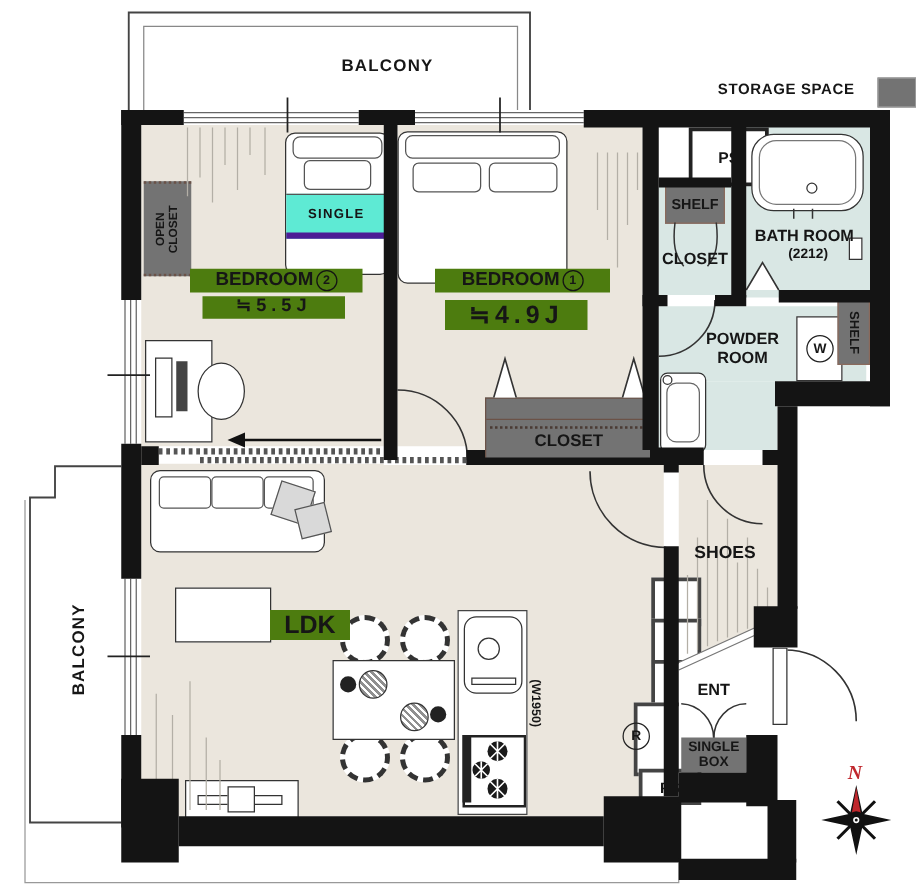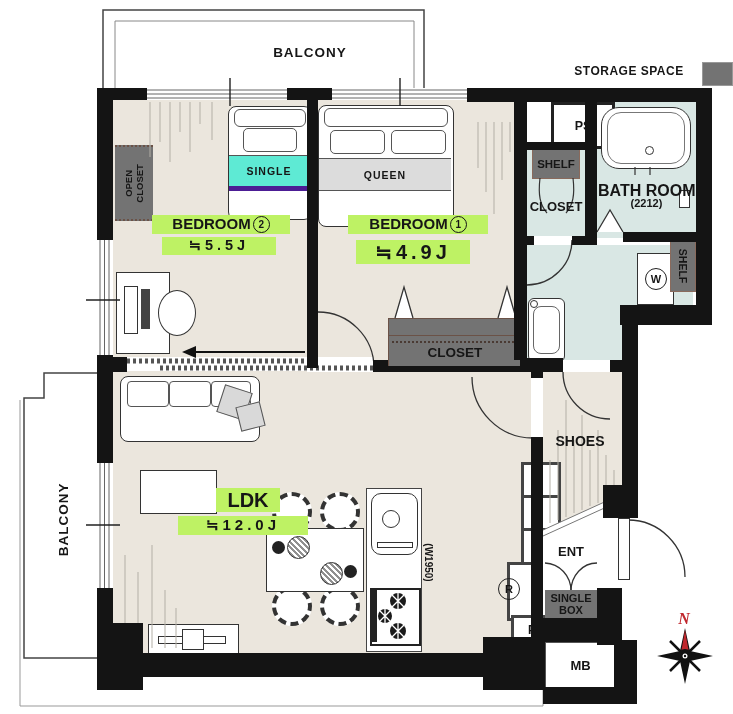--- a/index.html
+++ b/index.html
@@ -6,21 +6,21 @@
   #plan{position:relative;width:733px;height:714px;background:#fff;overflow:hidden;color:#161616;}
   .a{position:absolute;}
   .floor{position:absolute;background:#ebe6dd;z-index:1;}
   .wet{background:#d9e7e4;}
   .fur{position:absolute;z-index:2;}
   .svgov{position:absolute;left:0;top:0;z-index:3;}
   .wall{position:absolute;background:#141414;z-index:4;}
   .z4{z-index:4;}
   .t{position:absolute;font-weight:bold;color:#161616;white-space:nowrap;line-height:1.1;z-index:5;}
   .c{text-align:center;}
-  .chip{background:#bef264;padding:1px 3px;}
+  .chip{background:#4d7c0f;padding:1px 3px;}
   .circ{display:inline-flex;width:15px;height:15px;border:1.5px solid #141414;border-radius:50%;align-items:center;justify-content:center;font-size:10px;font-weight:bold;flex:none;}
   .brown{background:#737373;}
   .white-box{position:absolute;background:#fff;border:3px solid #14b8a6;margin-left:24px;}
 </style>
 </head>
 <body>
 
 <div id="plan">
 
   <div class="floor" style="left:113px;top:100px;width:194px;height:272px"></div>
@@ -48,23 +48,20 @@
   <div class="fur" style="left:234px;top:109px;width:70px;height:16px;background:#fff;border:1px solid #555;border-radius:6px"></div>
   <div class="fur" style="left:243px;top:128px;width:52px;height:22px;background:#fff;border:1px solid #555;border-radius:5px"></div>
   <div class="fur" style="left:229px;top:155px;width:80px;height:30px;background:#5eead4;border-top:1px solid #555;border-bottom:5px solid #4c1d95;display:flex;align-items:center;justify-content:center">
     <span class="c" style="font-size:10.5px;font-weight:bold;letter-spacing:1px">SINGLE</span>
   </div>
 
   <div class="fur" style="left:318px;top:105px;width:134px;height:120px;background:#fff;border:1.5px solid #333;border-radius:8px"></div>
   <div class="fur" style="left:324px;top:108px;width:122px;height:17px;background:#fff;border:1px solid #555;border-radius:6px"></div>
   <div class="fur" style="left:330px;top:130px;width:53px;height:22px;background:#fff;border:1px solid #555;border-radius:5px"></div>
   <div class="fur" style="left:391px;top:130px;width:53px;height:22px;background:#fff;border:1px solid #555;border-radius:5px"></div>
-  <div class="fur" style="left:319px;top:158px;width:132px;height:31px;background:#dcdcdc;border-top:1px solid #555;border-bottom:1px solid #555;display:flex;align-items:center;justify-content:center">
-    <span class="c" style="font-size:10.5px;font-weight:bold;letter-spacing:1px">QUEEN</span>
-  </div>
 
   <div class="fur brown" style="left:388px;top:318px;width:132px;height:49px;border:1px solid #6b5247">
     <div style="position:absolute;left:0;top:16px;width:100%;border-top:1px solid #6b5247"></div>
     <div style="position:absolute;left:3px;top:22px;width:126px;border-top:2px dotted #4a3a33"></div>
     <div class="c" style="position:absolute;left:0;top:26px;width:100%;font-size:13.5px;font-weight:bold">CLOSET</div>
   </div>
 
   <div class="fur" style="left:120px;top:376px;width:138px;height:64px;background:#fff;border:1.5px solid #333;border-radius:8px"></div>
   <div class="fur" style="left:127px;top:381px;width:40px;height:24px;background:#fff;border:1px solid #555;border-radius:4px"></div>
   <div class="fur" style="left:169px;top:381px;width:40px;height:24px;background:#fff;border:1px solid #555;border-radius:4px"></div>
@@ -130,23 +127,20 @@
   <div class="fur" style="left:533px;top:306px;width:25px;height:46px;border:1px solid #666;border-radius:8px"></div>
   <div class="fur" style="left:530px;top:300px;width:6px;height:6px;border:1px solid #333;border-radius:50%;background:#fff"></div>
 
   <div class="fur" style="left:127px;top:357px;width:246px;height:14px;background:#fff"></div>
 
   <div class="fur brown z4" style="left:545px;top:590px;width:52px;height:28px;display:flex;flex-direction:column;align-items:center;justify-content:center;line-height:12px">
     <span style="font-size:11px;font-weight:bold">SINGLE</span>
     <span style="font-size:11px;font-weight:bold">BOX</span>
   </div>
 
-  <div class="fur" style="left:545px;top:642px;width:69px;height:45px;background:#fff;border:1px solid #555;display:flex;align-items:center;justify-content:center">
-    <span style="font-size:13px;font-weight:bold">MB</span>
-  </div>
 
   <div class="fur brown" style="left:702px;top:62px;width:29px;height:22px;border:1px solid #999"></div>
 
   <svg class="svgov" width="733" height="714" viewBox="0 0 733 714">
 
     <g stroke="#b3afa6" stroke-width="1">
       <path d="M150,102V157M160,102V142M170,102V162M180,102V132M190,102V152M200,102V124M212,102V140"></path>
       <path d="M478,122V168M486,122V192M494,122V214M502,122V180M510,122V152"></path>
       <path d="M125,555V648M138,572V648M152,545V648M165,590V648M176,608V648"></path>
       <path d="M550,460V523M558,430V520M566,400V517M574,440V513M582,415V510M590,450V506M598,430V503M606,455V499M614,470V496"></path>
@@ -255,26 +249,29 @@
   </div>
   <div class="t chip c" style="left:162px;top:237px;width:108px;font-size:14.5px;letter-spacing:4px">≒5.5J</div>
 
   <div class="t chip" style="left:348px;top:215px;width:134px;display:flex;align-items:center;justify-content:center;gap:2px;font-size:15px">
     <span>BEDROOM</span>
       <span class="circ">1</span>
   </div>
   <div class="t chip c" style="left:356px;top:240px;width:108px;font-size:20px;letter-spacing:4px">≒4.9J</div>
 
   <div class="t chip c" style="left:216px;top:488px;width:58px;font-size:20px">LDK</div>
-  <div class="t chip c" style="left:178px;top:516px;width:124px;font-size:15px;letter-spacing:4px">≒12.0J</div>
 
   <div class="t c" style="left:552px;top:434px;width:56px;font-size:14px">SHOES</div>
   <div class="t c" style="left:528px;top:200px;width:56px;font-size:13px">CLOSET</div>
-  <div class="t c" style="left:598px;top:182px;width:91px;font-size:16px">BATH ROOM</div>
+  <div class="t c" style="left:598px;top:182px;width:91px;font-size:13px">BATH ROOM</div>
   <div class="t c" style="left:598px;top:197px;width:97px;font-size:11px;font-weight:600">(2212)</div>
+  <div class="t c" style="left:555px;top:263px;width:78px;font-size:13px;line-height:15px">
+    <div>POWDER</div>
+    <div>ROOM</div>
+  </div>
   <div class="t c" style="left:547px;top:545px;width:48px;font-size:13px">ENT</div>
   <div class="t c" style="left:380px;top:557px;width:96px;font-size:10px;font-weight:600;transform:rotate(90deg)">(W1950)</div>
   <div class="t c" style="left:668px;top:610px;width:32px;font-size:16px;font-style:italic;font-family:'Liberation Serif',serif;color:#c0272d">N</div>
 
   <svg class="a" style="left:652px;top:626px;z-index:5" width="66" height="76" viewBox="0 0 66 76">
     <g stroke="#111" stroke-width="2.5">
       <path d="M33,30L48,15M33,30L48,45M33,30L18,45M33,30L18,15"></path>
     </g>
     <polygon points="33,2 38,25 61,30 38,35 33,58 28,35 5,30 28,25" fill="#111"></polygon>
     <polygon points="33,4 37.5,30 28.5,30" fill="#c0272d"></polygon>

